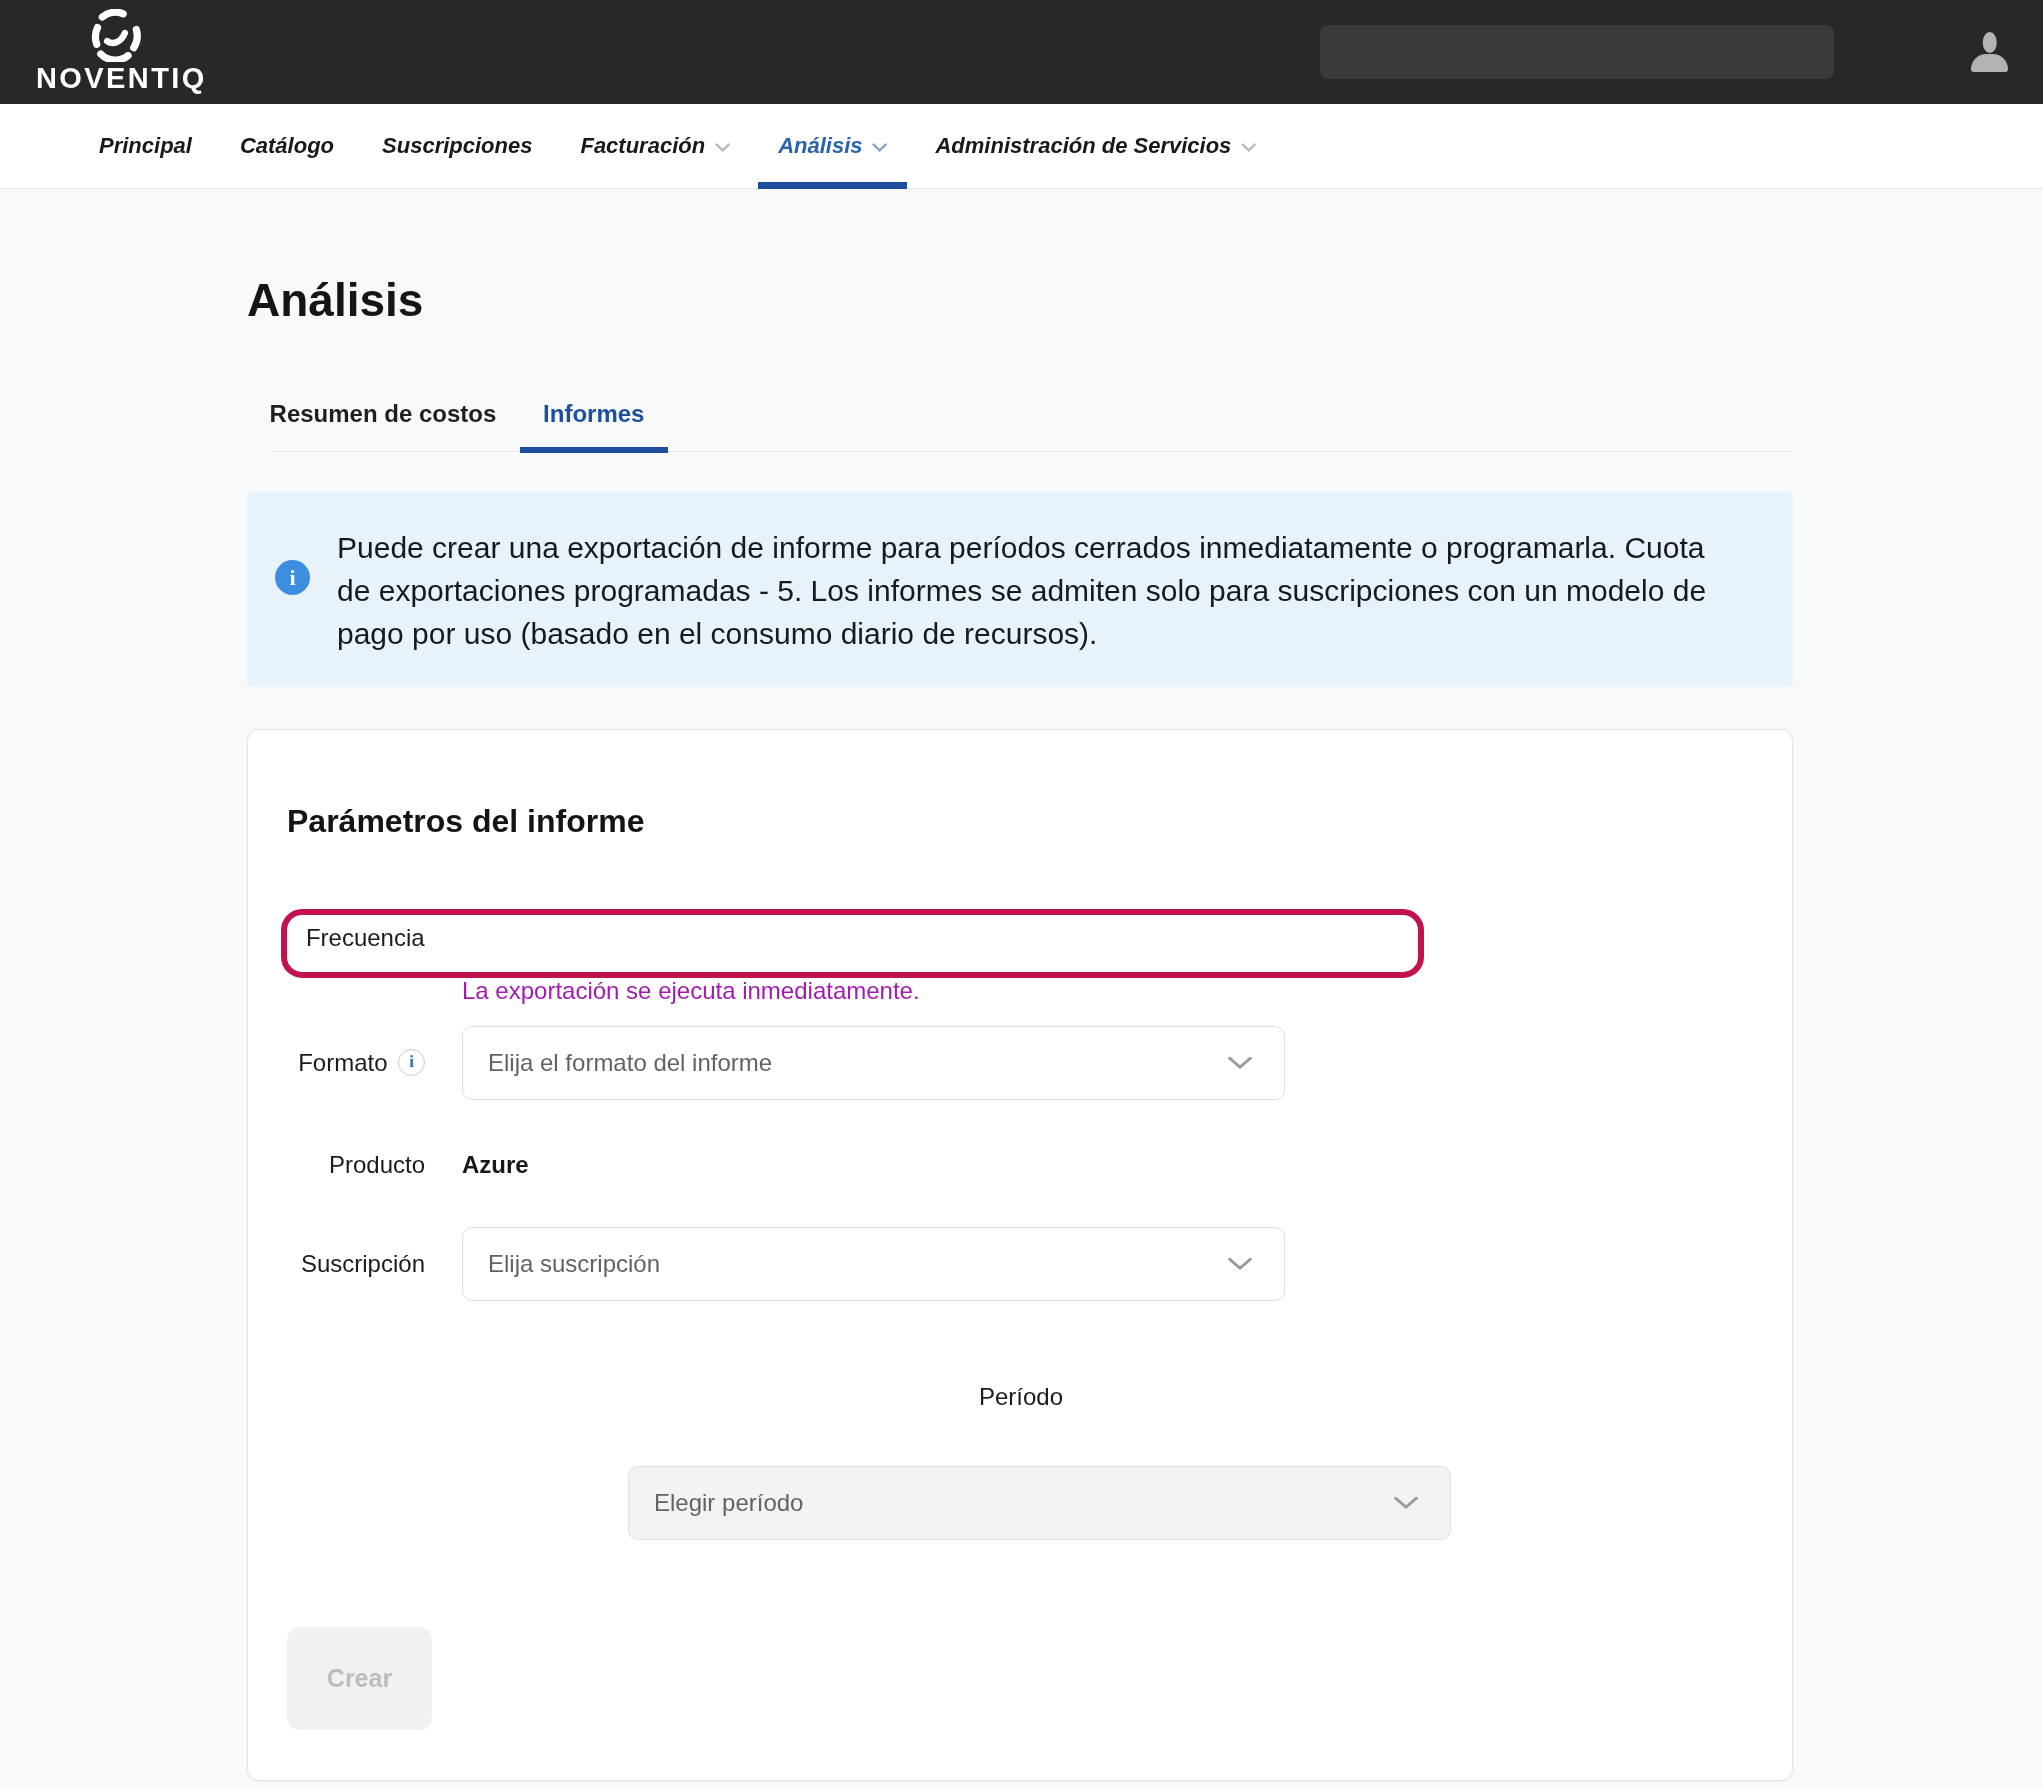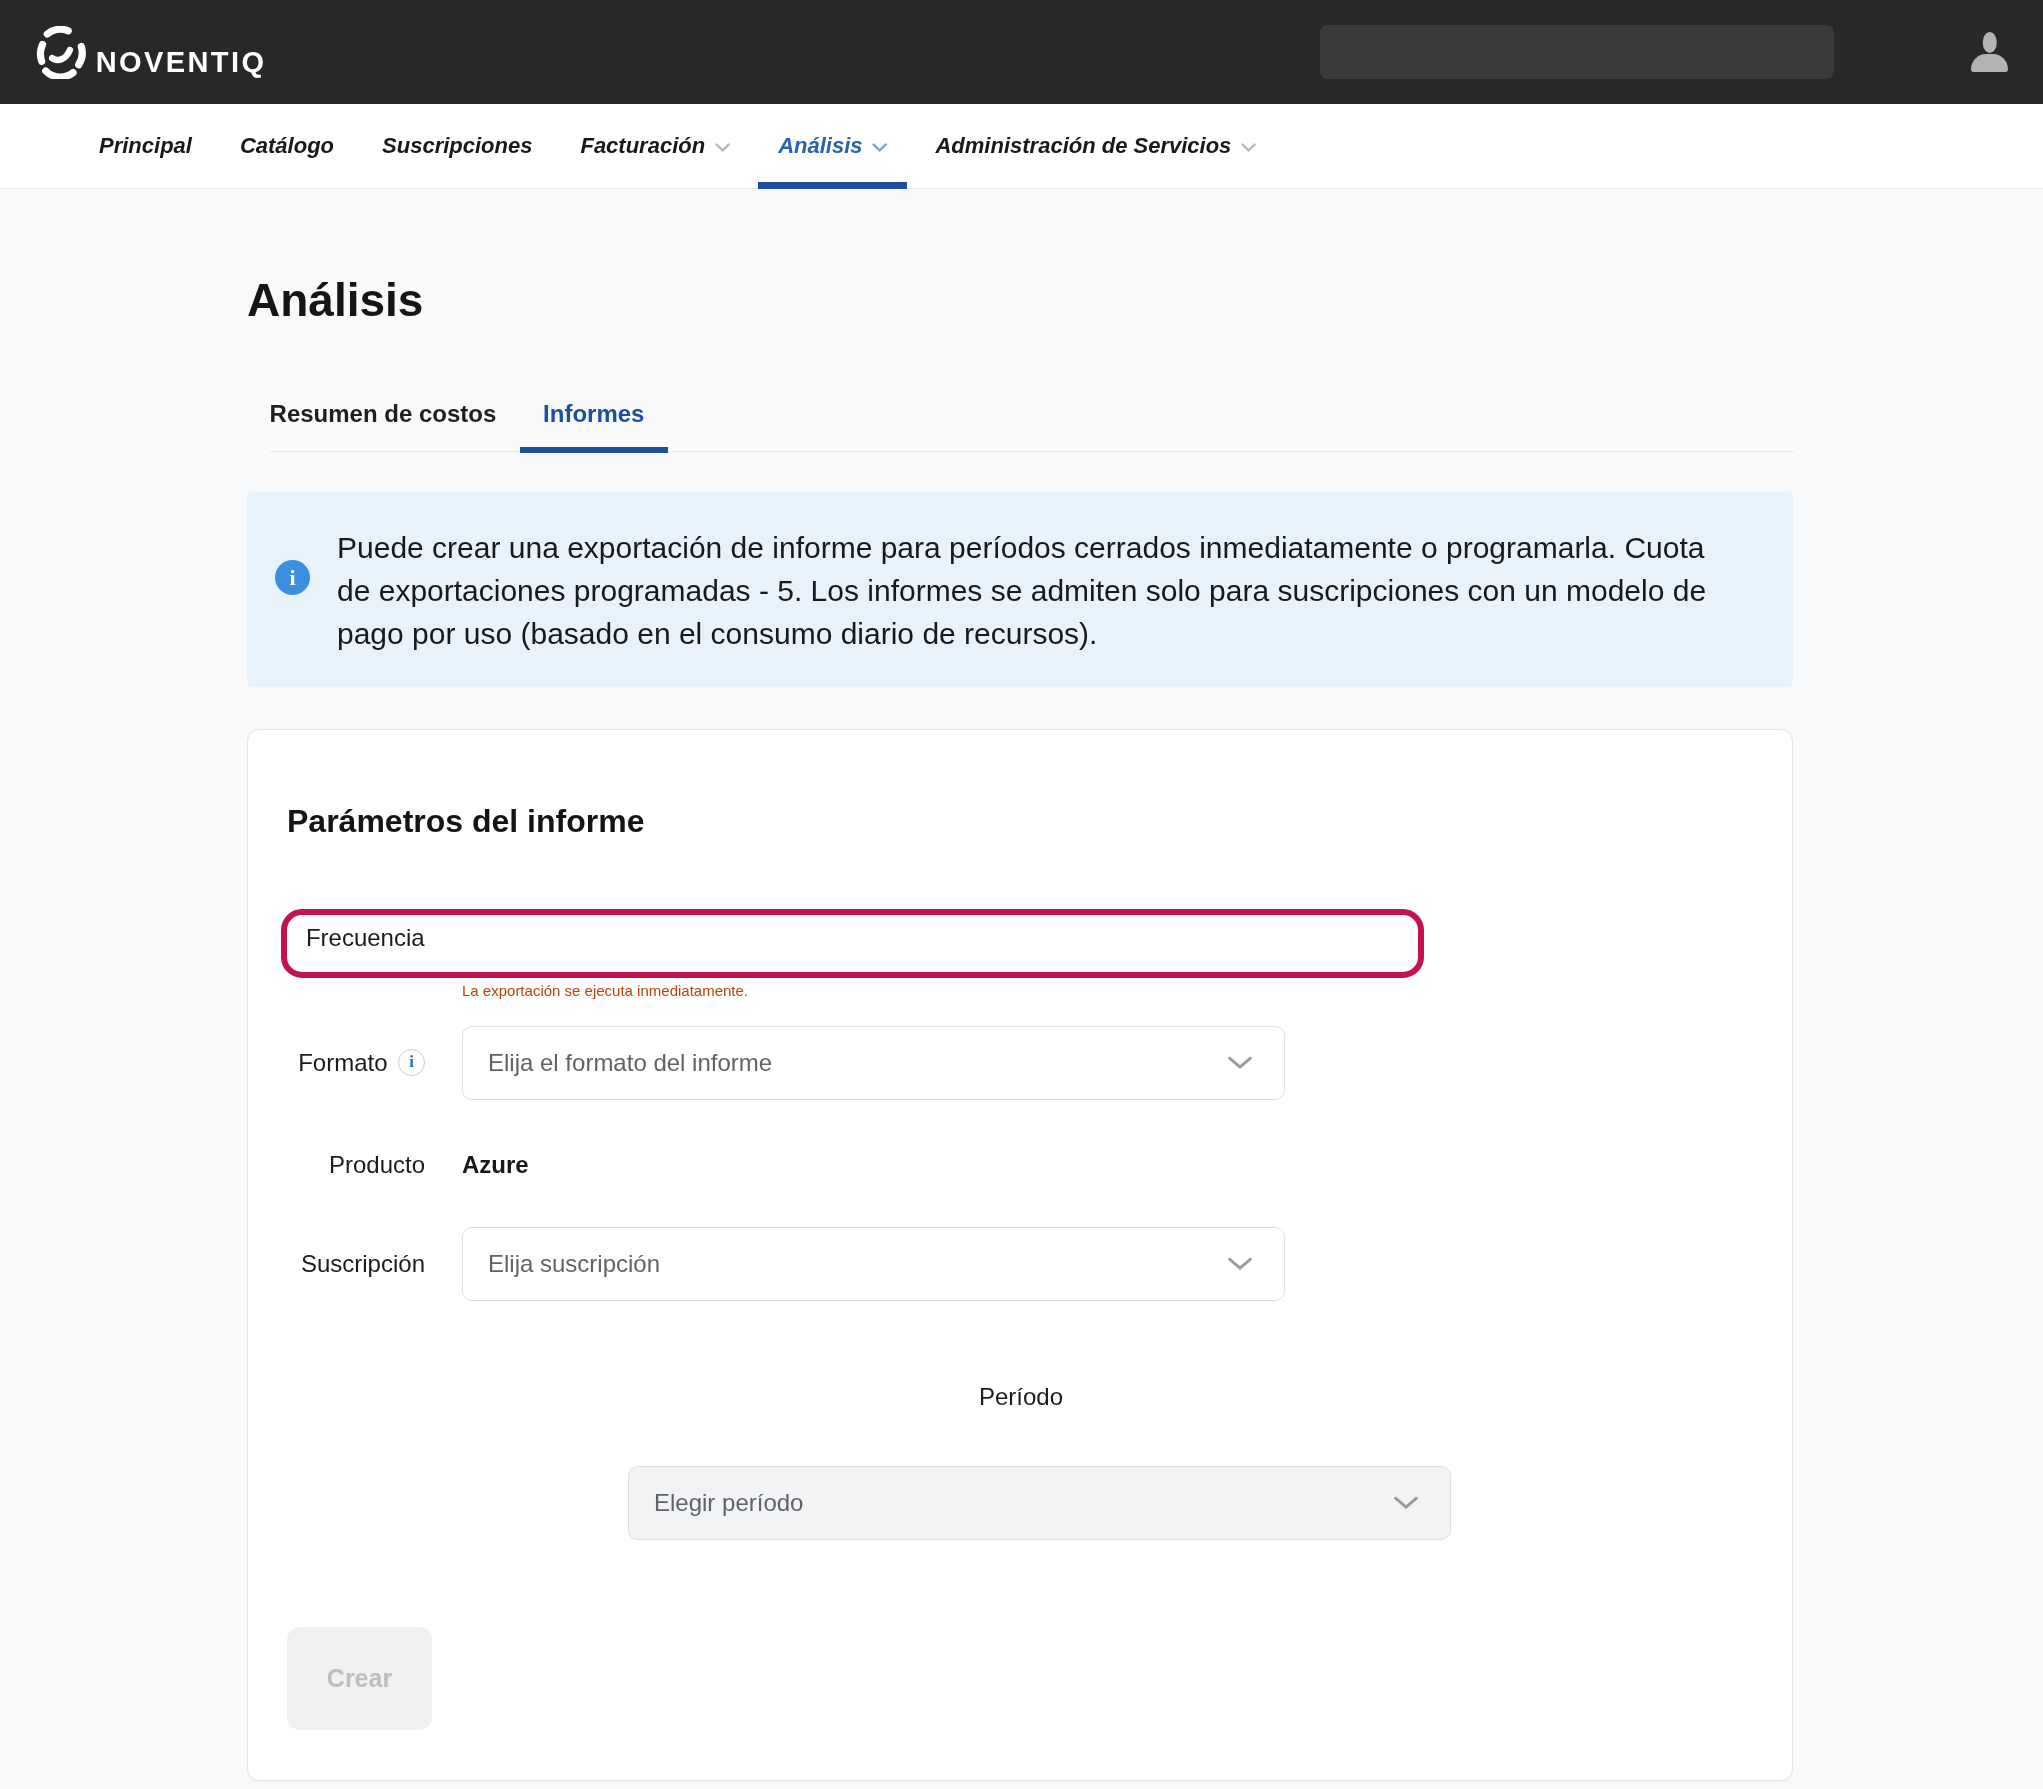--- a/index.html
+++ b/index.html
@@ -8,21 +8,21 @@
     background:#f8f9fa;
     font-family:"Liberation Sans", sans-serif;
     color:#1a1a1a;
     position:relative;
   }
   
   .topbar{
     height:104px;background:#282828;
     display:flex;align-items:center;
   }
-  .logo{display:flex;align-items:flex-end;margin-left:36px;cursor:pointer;}
+  .logo{display:flex;align-items:center;margin-left:36px;cursor:pointer;flex-direction:column;}
   .logo-mark{width:50px;height:53px;margin-right:9.7px;}
   .logo-text{
     color:#fff;font-size:29px;font-weight:700;letter-spacing:2.4px;
   }
   .hdr-search{
     margin-left:auto;
     width:514px;height:54px;border-radius:8px;
     background:#3a3a3a;border:none;outline:none;
     color:#ddd;font-size:22.6px;padding:0 19.3px;box-sizing:border-box;
   }
@@ -123,21 +123,21 @@
   .control.soft{background:#fcfcfc;}
   
   .highlight-wrap{
     box-sizing:border-box;
     margin:6.4px 0 0 -6.4px;width:1143px;
     border:6.4px solid #c2134e;border-radius:21px;
     padding:9.7px 0 19.3px 0;
     position:relative;z-index:2;background:transparent;
   }
   .helper-text{
-    margin:1.6px 0 0 175px;font-size:15px;color:#c2410c;line-height:24px;
+    margin:1.6px 0 0 175px;font-size:24px;color:#a21caf;line-height:24px;
   }
   .row-formato{margin-top:22.6px;}
   .info-small{
     box-sizing:border-box;width:27px;height:27px;border-radius:50%;
     border:1.6px solid #cbcbcb;color:#2f6db5;background:#fff;
     font-size:17px;font-weight:700;line-height:24px;text-align:center;
     margin-left:10.5px;flex:0 0 auto;cursor:pointer;
     font-family:"Liberation Serif",serif;
   }
   .row-producto{margin-top:33px;height:64px;}

